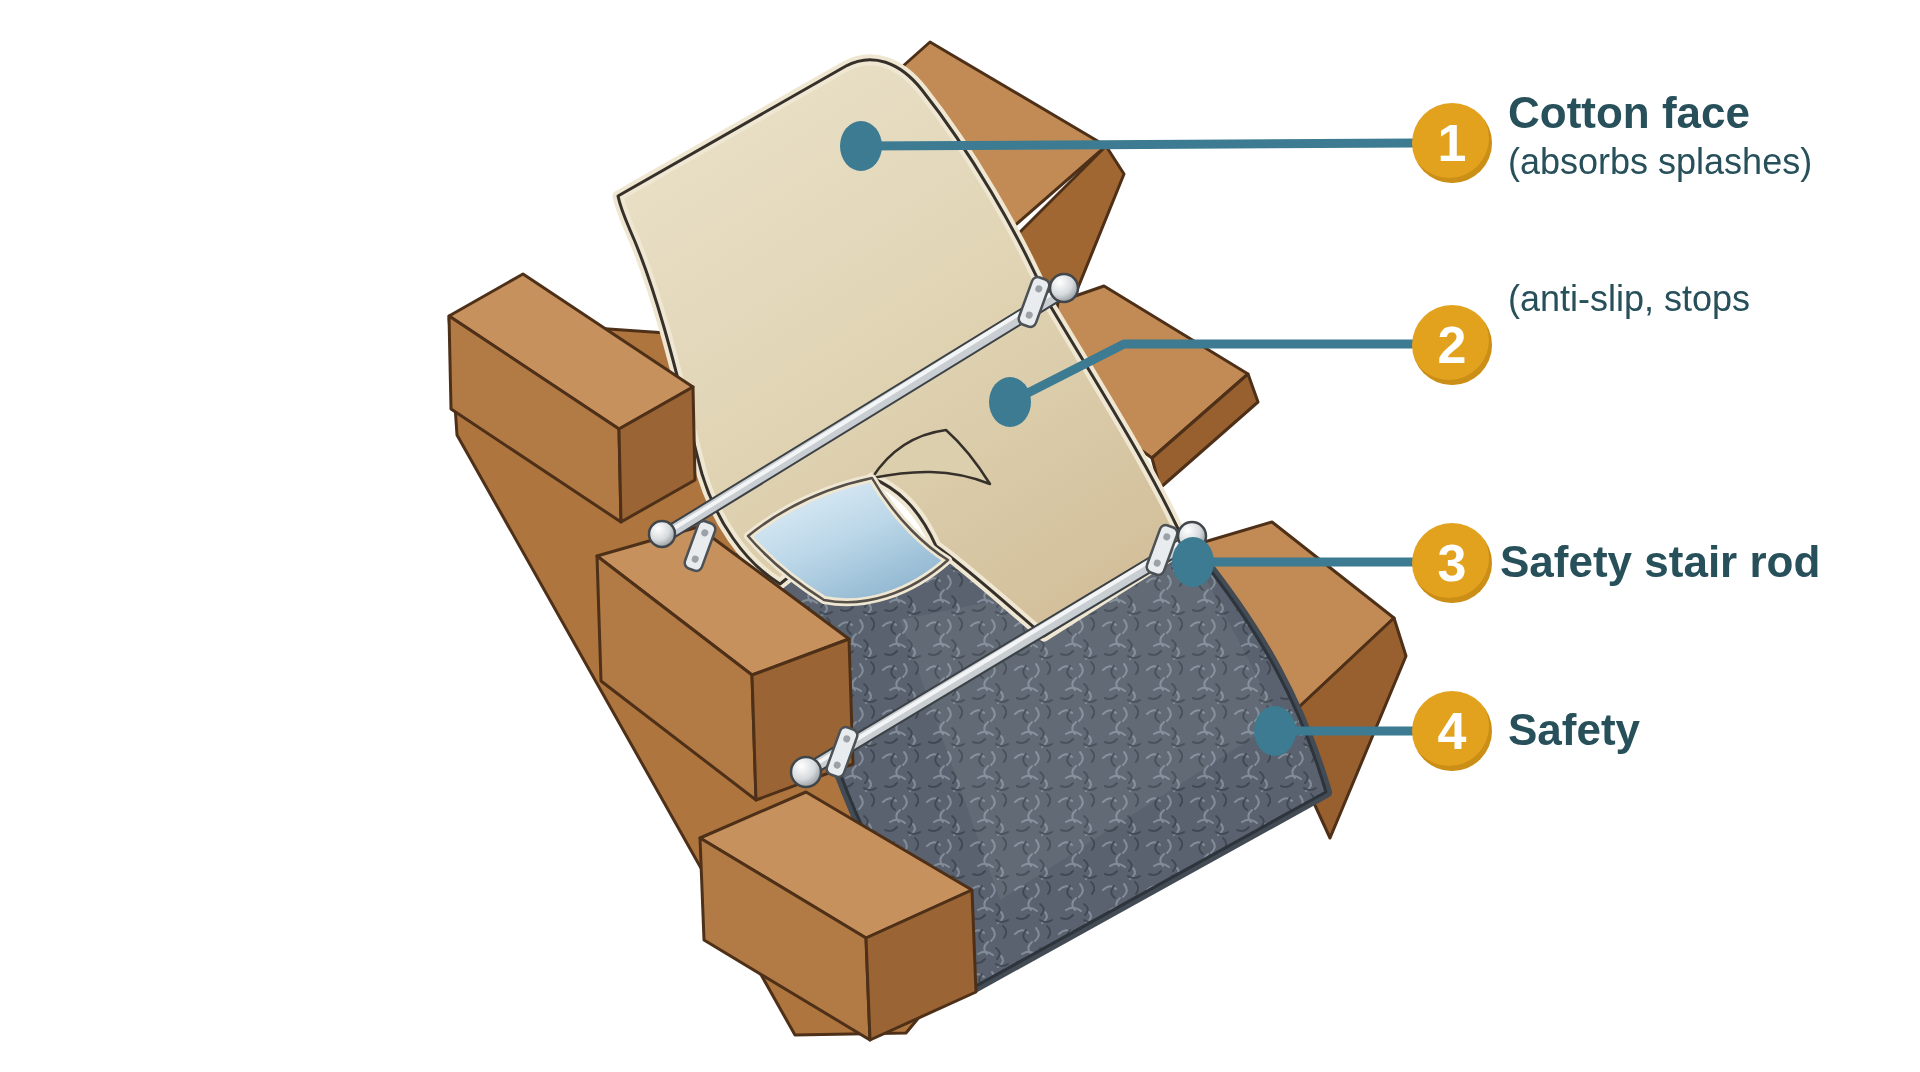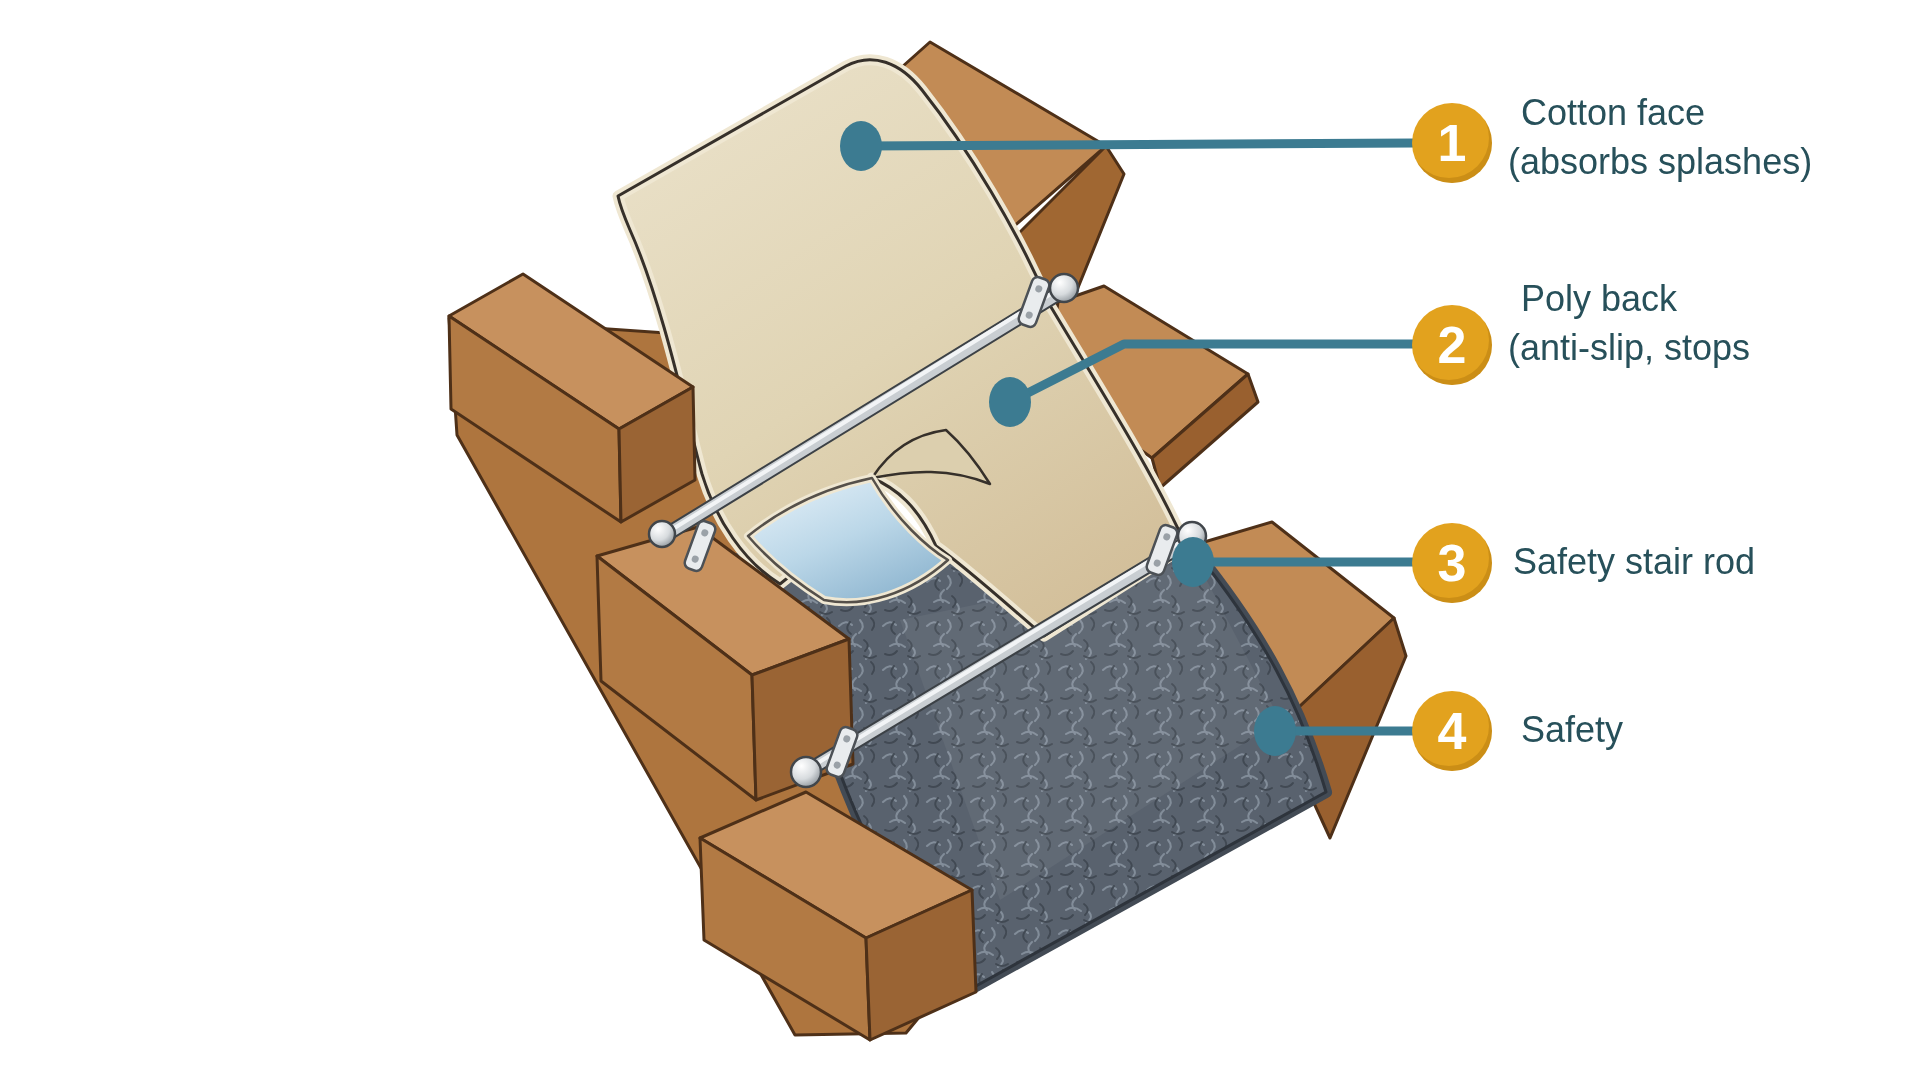--- a/index.html
+++ b/index.html
@@ -8,21 +8,21 @@
     font-family:"Liberation Sans", sans-serif;overflow:hidden;
   }
   #art{position:absolute;left:0;top:0;}
   .badge{
     position:absolute;width:80px;height:80px;border-radius:50%;
     background:#E2A21E;color:#ffffff;font-weight:bold;font-size:52px;
     display:flex;align-items:center;justify-content:center;
     box-shadow:inset -3px -5px 0 rgba(160,105,10,.35);
   }
   .co-text{position:absolute;color:#27505A;}
-  .co-title{font-size:36px;font-weight:normal;line-height:49px;display:block;margin-left:13px;}
+  .co-title{font-size:44px;font-weight:bold;line-height:49px;display:block;}
   .co-sub{font-size:36px;font-weight:normal;line-height:49px;display:block;}
 </style>
 </head>
 <body>
 
 <div id="stage">
 
   <svg id="art" width="1920" height="1072" viewBox="0 0 1920 1072">
     <defs>
       <linearGradient id="runGrad" x1="0.15" y1="0" x2="0.8" y2="1">
@@ -166,21 +166,20 @@
   </div>
   <div class="co-text" style="left:1508px;top:88px;">
     <span class="co-title">Cotton face</span>
     <span class="co-sub">(absorbs splashes)</span>
   </div>
 
   <div class="badge" style="left:1412px;top:305px;">
     <span>2</span>
   </div>
   <div class="co-text" style="left:1508px;top:274px;">
-    <span class="co-title">Poly back</span>
     <span class="co-sub">(anti-slip, stops</span>
   </div>
 
   <div class="badge" style="left:1412px;top:523px;">
     <span>3</span>
   </div>
   <div class="co-text" style="left:1500px;top:537px;">
     <span class="co-title">Safety stair rod</span>
   </div>
 

